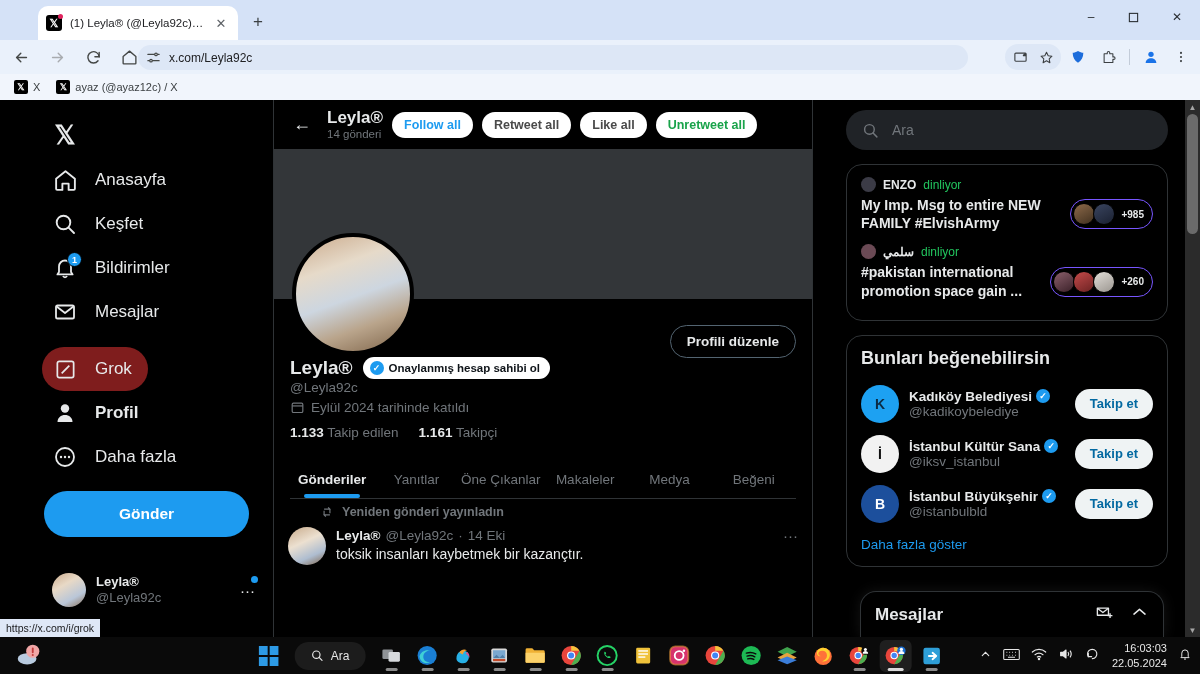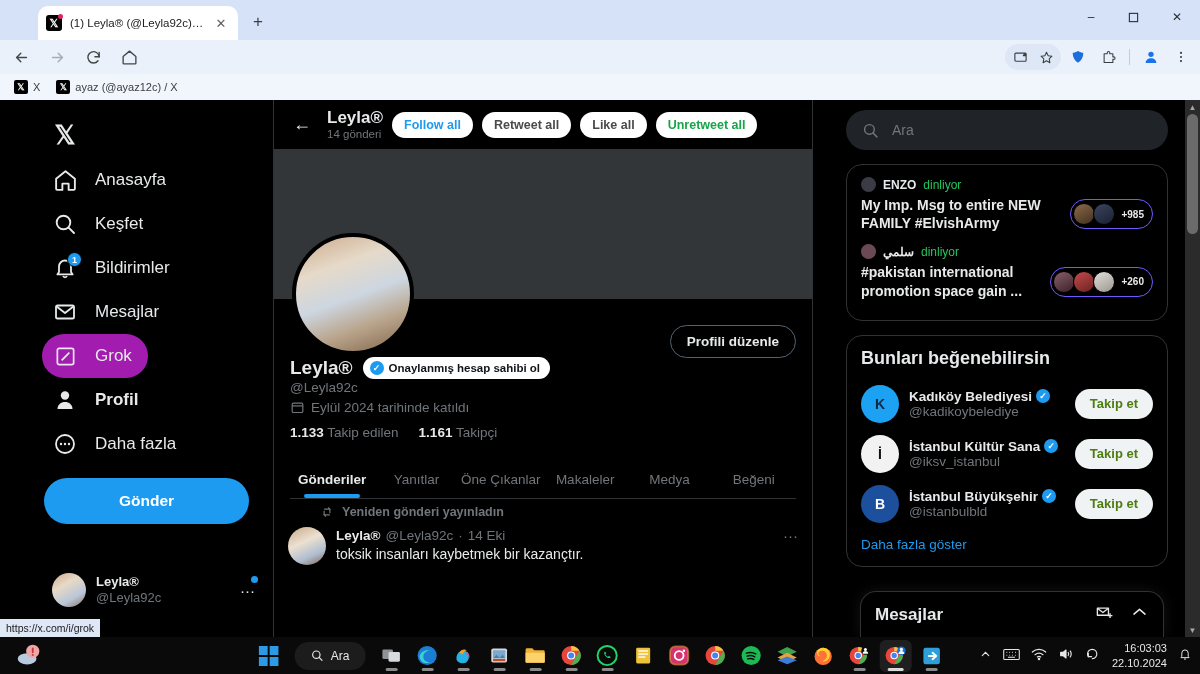--- a/index.html
+++ b/index.html
@@ -90,21 +90,21 @@
   }
 
   
   .leftnav { position: absolute; left: 0; top: 0; width: 273px; height: 537px;
              padding-left: 42px; padding-top: 12px; }
   .xlogo { width: 46px; height: 46px; display: flex; align-items: center;
            justify-content: center; color: #e7e9ea; font-size: 26px; font-weight: 700; }
   .navitem { display: inline-flex; align-items: center; gap: 17px; height: 44px;
              padding: 0 16px 0 10px; border-radius: 22px; margin-bottom: 0px;
              color: #e7e9ea; }
-  .navitem.active { background: #a21caf; }
+  .navitem.active { background: #7f1d1d; margin-top: 13px; }
   .navitem .label { font-size: 17px; color: #e7e9ea; }
   .navitem.bold .label { font-weight: 700; }
   .navicon { width: 26px; height: 26px; position: relative; display: flex;
              align-items: center; justify-content: center; flex: none; }
   .badge { position: absolute; top: -3px; right: -4px; background: #1d9bf0;
            color: #fff; font-size: 9px; font-weight: 700; min-width: 15px;
            height: 15px; border-radius: 8px; display: flex; align-items: center;
            justify-content: center; border: 1.5px solid #000; padding: 0 3px; }
   .post-btn {
     width: 205px; height: 46px; background: #1d9bf0; color: #fff;
@@ -214,21 +214,21 @@
   .lface:first-child { margin-left: 0; }
   .lcount { font-size: 10px; font-weight: 700; color: #e7e9ea; margin-left: 4px; }
   .sugg { display: flex; align-items: center; gap: 10px; padding: 6px 0; }
   .sugg-av { width: 38px; height: 38px; border-radius: 50%; flex: none;
              display: flex; align-items: center; justify-content: center;
              color: #fff; font-size: 14px; font-weight: 800; }
   .sugg-main { flex: 1; min-width: 0; }
   .sugg-nm { display: flex; align-items: center; gap: 4px; font-size: 13.5px;
              font-weight: 700; color: #e7e9ea; white-space: nowrap; }
   .sugg-hd { font-size: 13.5px; color: #71767b; }
-  .follow-btn { height: 30px; border-radius: 16px; background: #eff3f4; color: #4d7c0f;
+  .follow-btn { height: 30px; border-radius: 16px; background: #eff3f4; color: #0369a1;
                 font-size: 13px; font-weight: 700; border: none; padding: 0 15px;
                 font-family: inherit; cursor: pointer; flex: none; }
   .showmore { font-size: 13.5px; color: #1d9bf0; padding: 8px 0 6px; }
 
   .dm-dock {
     position: absolute; right: 36px; bottom: 0; width: 304px; height: 46px;
     background: #000; border: 1px solid #2f3336; border-bottom: none;
     border-radius: 16px 16px 0 0; display: flex; align-items: center;
     padding: 0 14px; z-index: 20; box-shadow: 0 0 14px rgba(255,255,255,.08);
   }
@@ -306,20 +306,28 @@
       <svg width="17" height="17" viewBox="0 0 24 24" fill="none" stroke="currentColor" stroke-width="2" stroke-linecap="round">
           <path d="M20 11a8 8 0 10-1.6 5.6"></path>
           <path d="M20 5v6h-6"></path>
         </svg>
     </div>
     <div class="nav-btn">
       <svg width="17" height="17" viewBox="0 0 24 24" fill="none" stroke="currentColor" stroke-width="1.9" stroke-linejoin="round">
           <path d="M3 10.5L12 3l9 7.5V20a1 1 0 01-1 1H4a1 1 0 01-1-1z"></path>
         </svg>
     </div>
+    <div class="omnibox">
+      <svg width="15" height="15" viewBox="0 0 24 24" fill="none" stroke="#444746" stroke-width="1.9" stroke-linecap="round">
+          <path d="M3 7h12M17 7h4M3 17h4M9 17h12"></path>
+          <circle cx="16" cy="7" r="2" fill="#eaf1fb"></circle>
+          <circle cx="8" cy="17" r="2" fill="#eaf1fb"></circle>
+        </svg>
+      <span class="omni-url">x.com/Leyla92c</span>
+    </div>
     <div class="toolbar-right">
       <div class="tb-pill">
         <div class="tb-ic">
           <svg width="15" height="15" viewBox="0 0 24 24" fill="none" stroke="currentColor" stroke-width="1.8">
               <rect x="3" y="5" width="18" height="13" rx="1.5"></rect>
               <path d="M16 9l4-4M20 5v4h-4"></path>
             </svg>
         </div>
         <div class="tb-ic">
           <svg width="15" height="15" viewBox="0 0 24 24" fill="none" stroke="currentColor" stroke-width="1.7" stroke-linejoin="round">
@@ -850,21 +858,21 @@
           </svg>
       </span>
       <span>
         <svg width="16" height="14" viewBox="0 0 24 20" fill="none" stroke="#e6e6e6" stroke-width="1.7" stroke-linecap="round">
             <path d="M5 14a7 7 0 116 3"></path>
             <path d="M5 9v5h5"></path>
           </svg>
       </span>
       <span class="clock">
         <div>16:03:03</div>
-        <div>22.10.2024</div>
+        <div>22.05.2024</div>
       </span>
       <span>
         <svg width="14" height="14" viewBox="0 0 24 24" fill="none" stroke="#e6e6e6" stroke-width="1.7" stroke-linejoin="round">
             <path d="M6.5 16V10.5a5.5 5.5 0 1111 0V16l1.5 2.2H5z"></path>
             <path d="M10.3 20a2 2 0 003.4 0"></path>
           </svg>
       </span>
     </div>
   </div>
 

